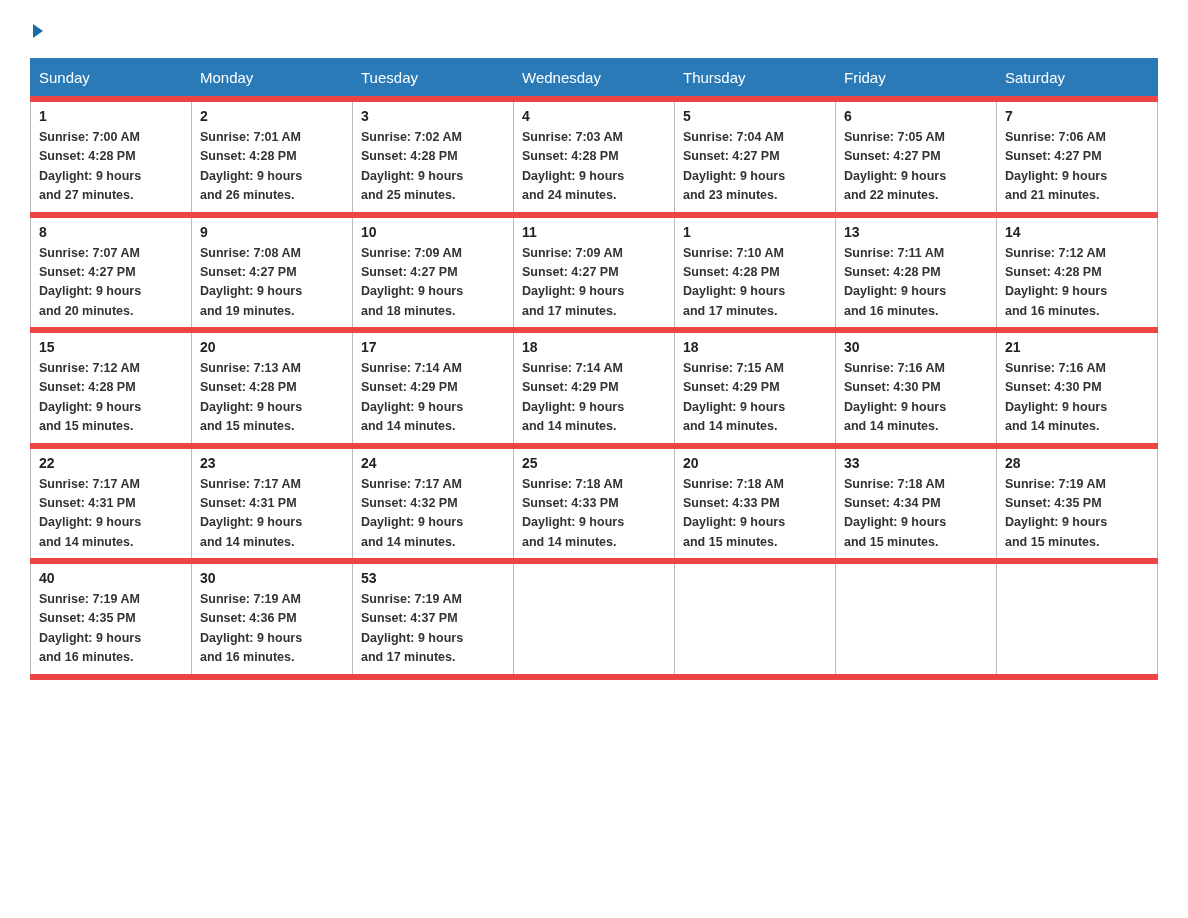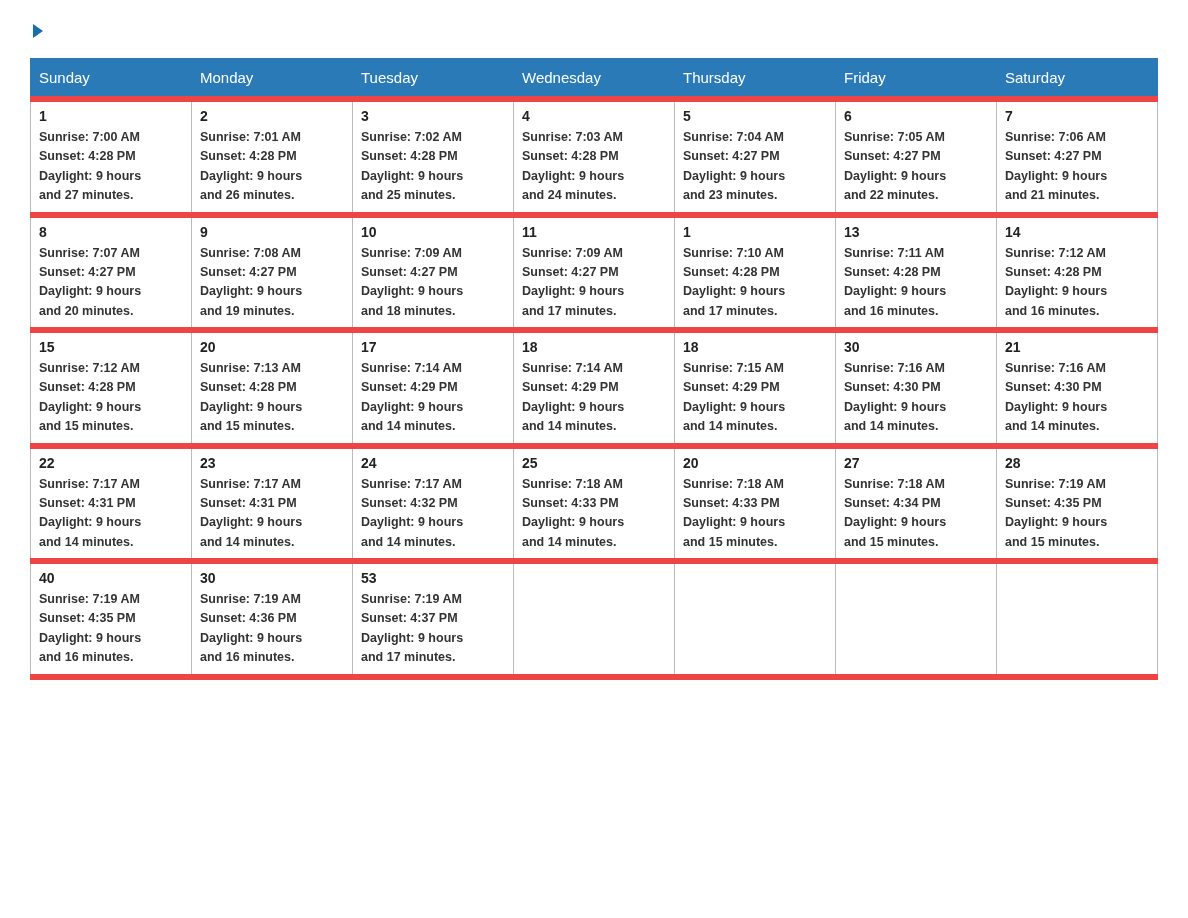--- a/index.html
+++ b/index.html
@@ -237,21 +237,21 @@
         </td>
         <td>
           <span class="day-number">25</span>
           <div class="day-info">Sunrise: 7:18 AM<br>Sunset: 4:33 PM<br>Daylight: 9 hours<br>and 14 minutes.</div>
         </td>
         <td>
           <span class="day-number">20</span>
           <div class="day-info">Sunrise: 7:18 AM<br>Sunset: 4:33 PM<br>Daylight: 9 hours<br>and 15 minutes.</div>
         </td>
         <td>
-          <span class="day-number">27</span>
+          <span class="day-number">33</span>
           <div class="day-info">Sunrise: 7:18 AM<br>Sunset: 4:34 PM<br>Daylight: 9 hours<br>and 15 minutes.</div>
         </td>
         <td>
           <span class="day-number">28</span>
           <div class="day-info">Sunrise: 7:19 AM<br>Sunset: 4:35 PM<br>Daylight: 9 hours<br>and 15 minutes.</div>
         </td>
       </tr>
       <tr>
         <td>
           <span class="day-number">40</span>

